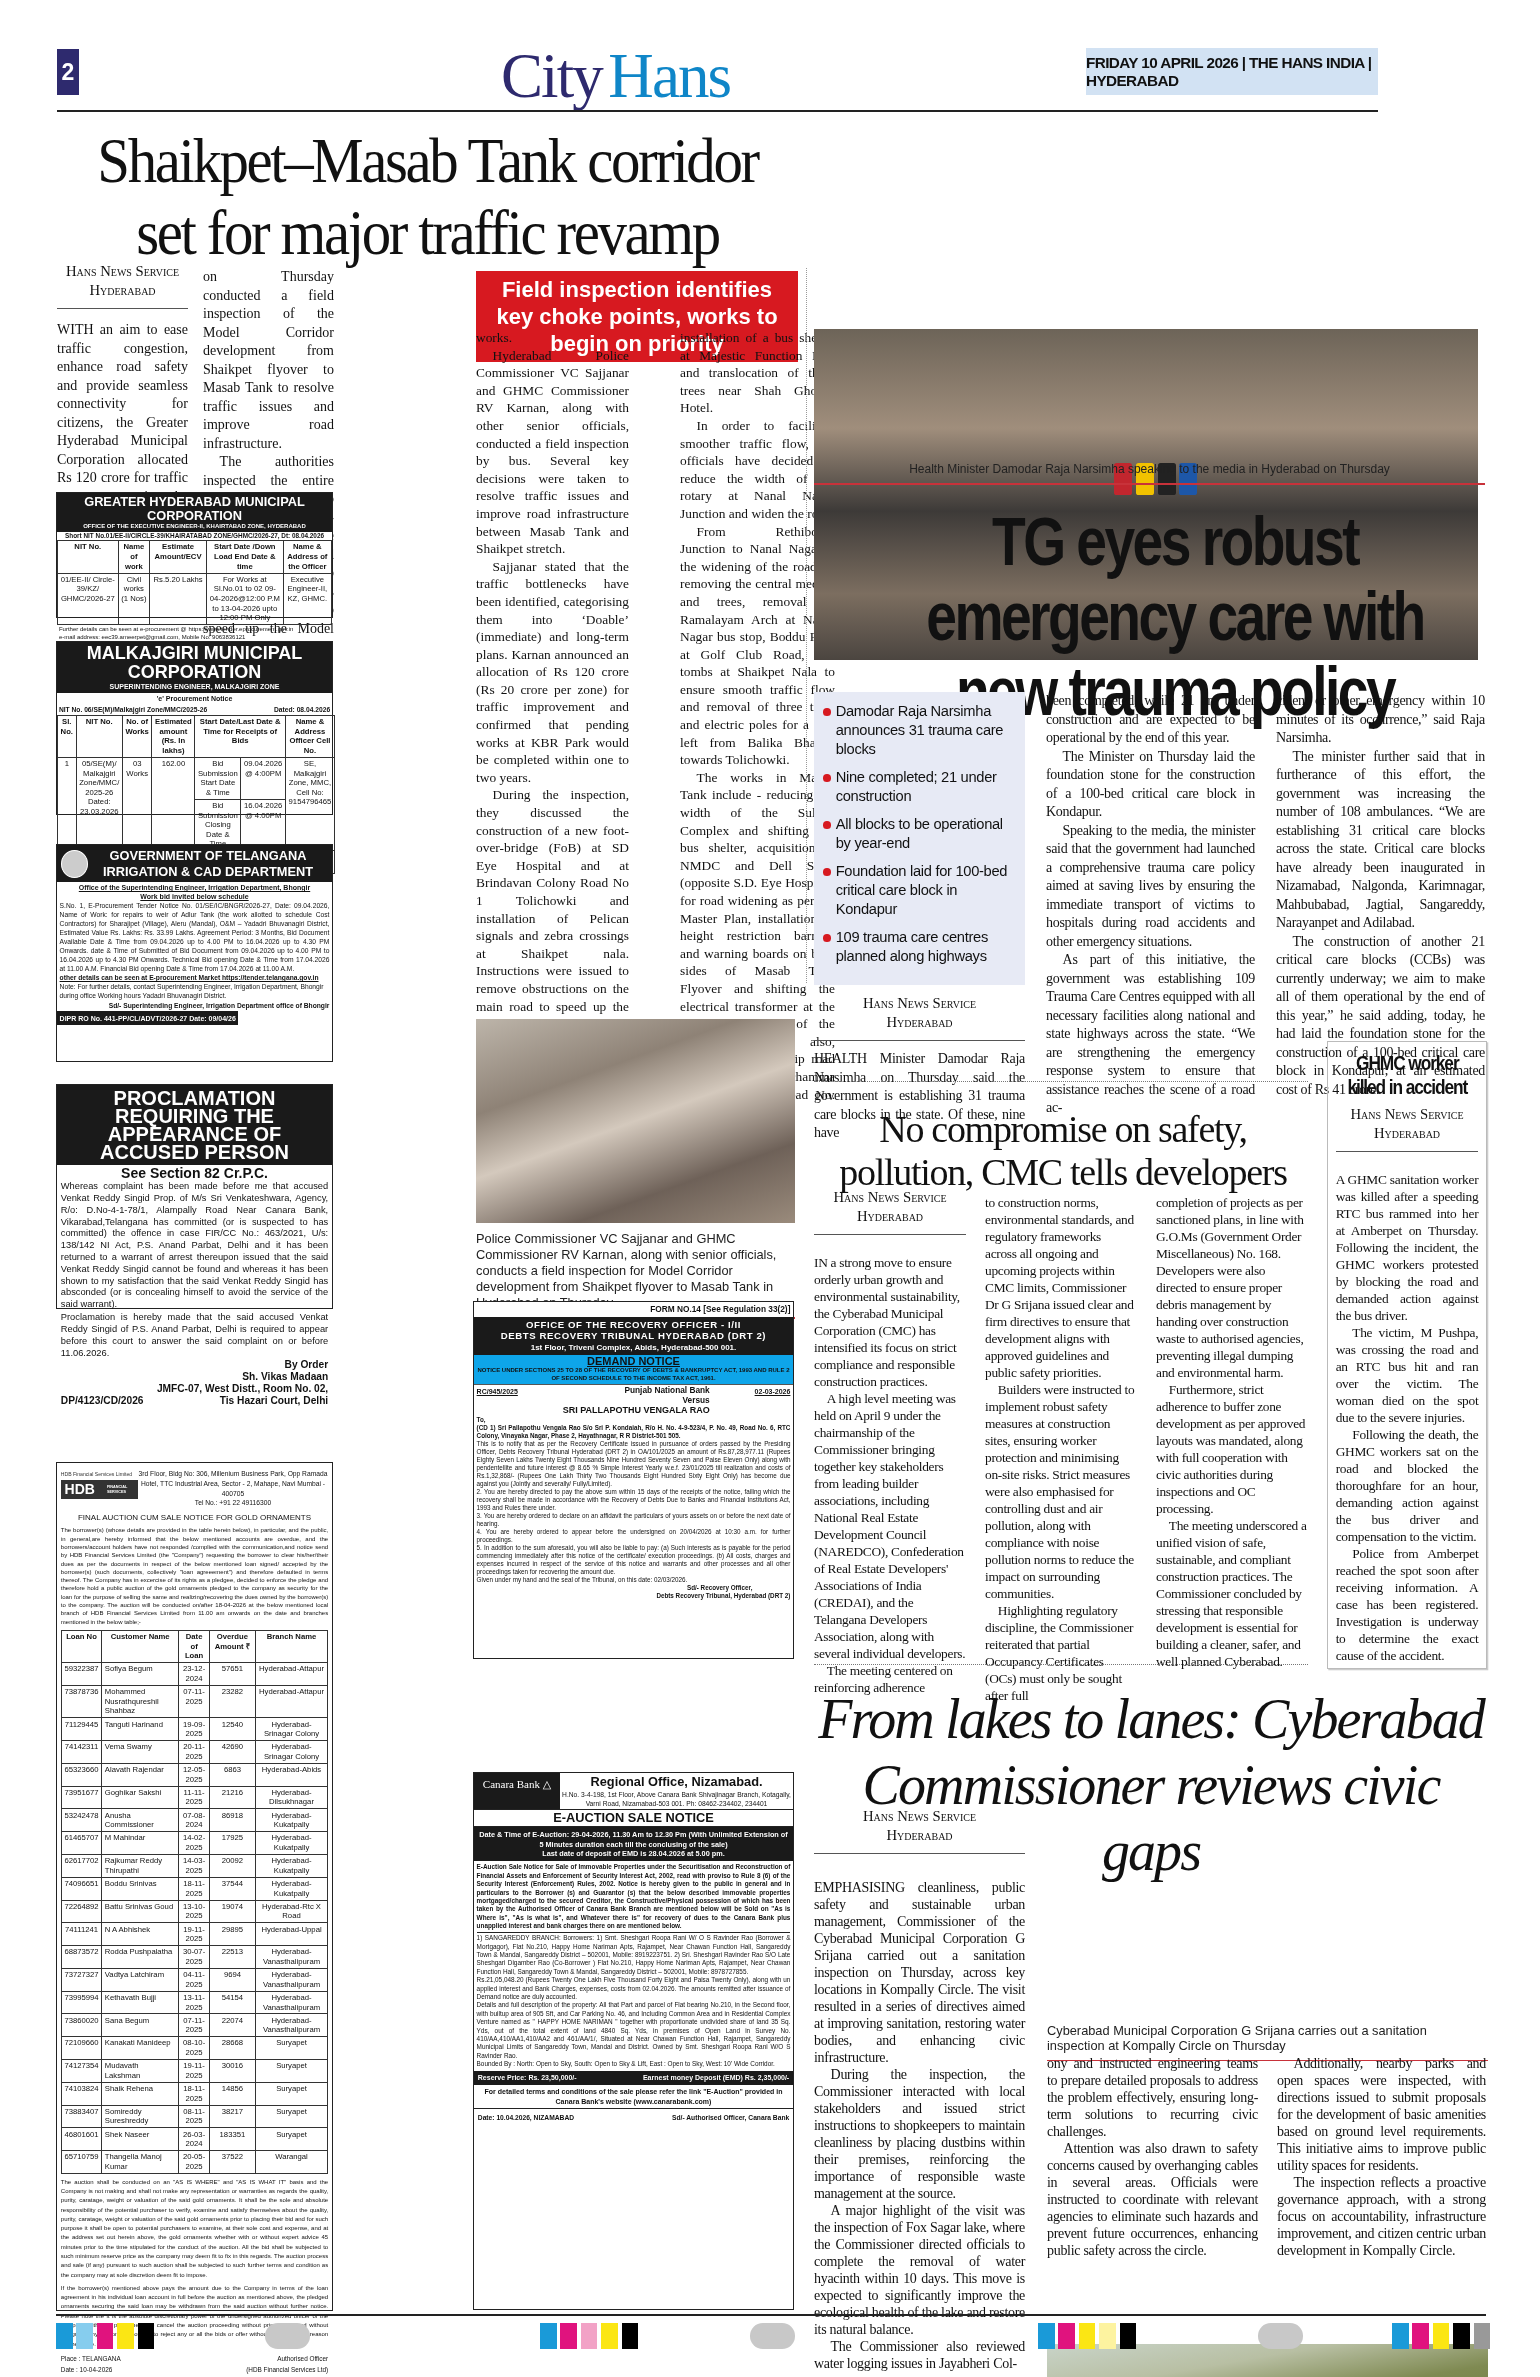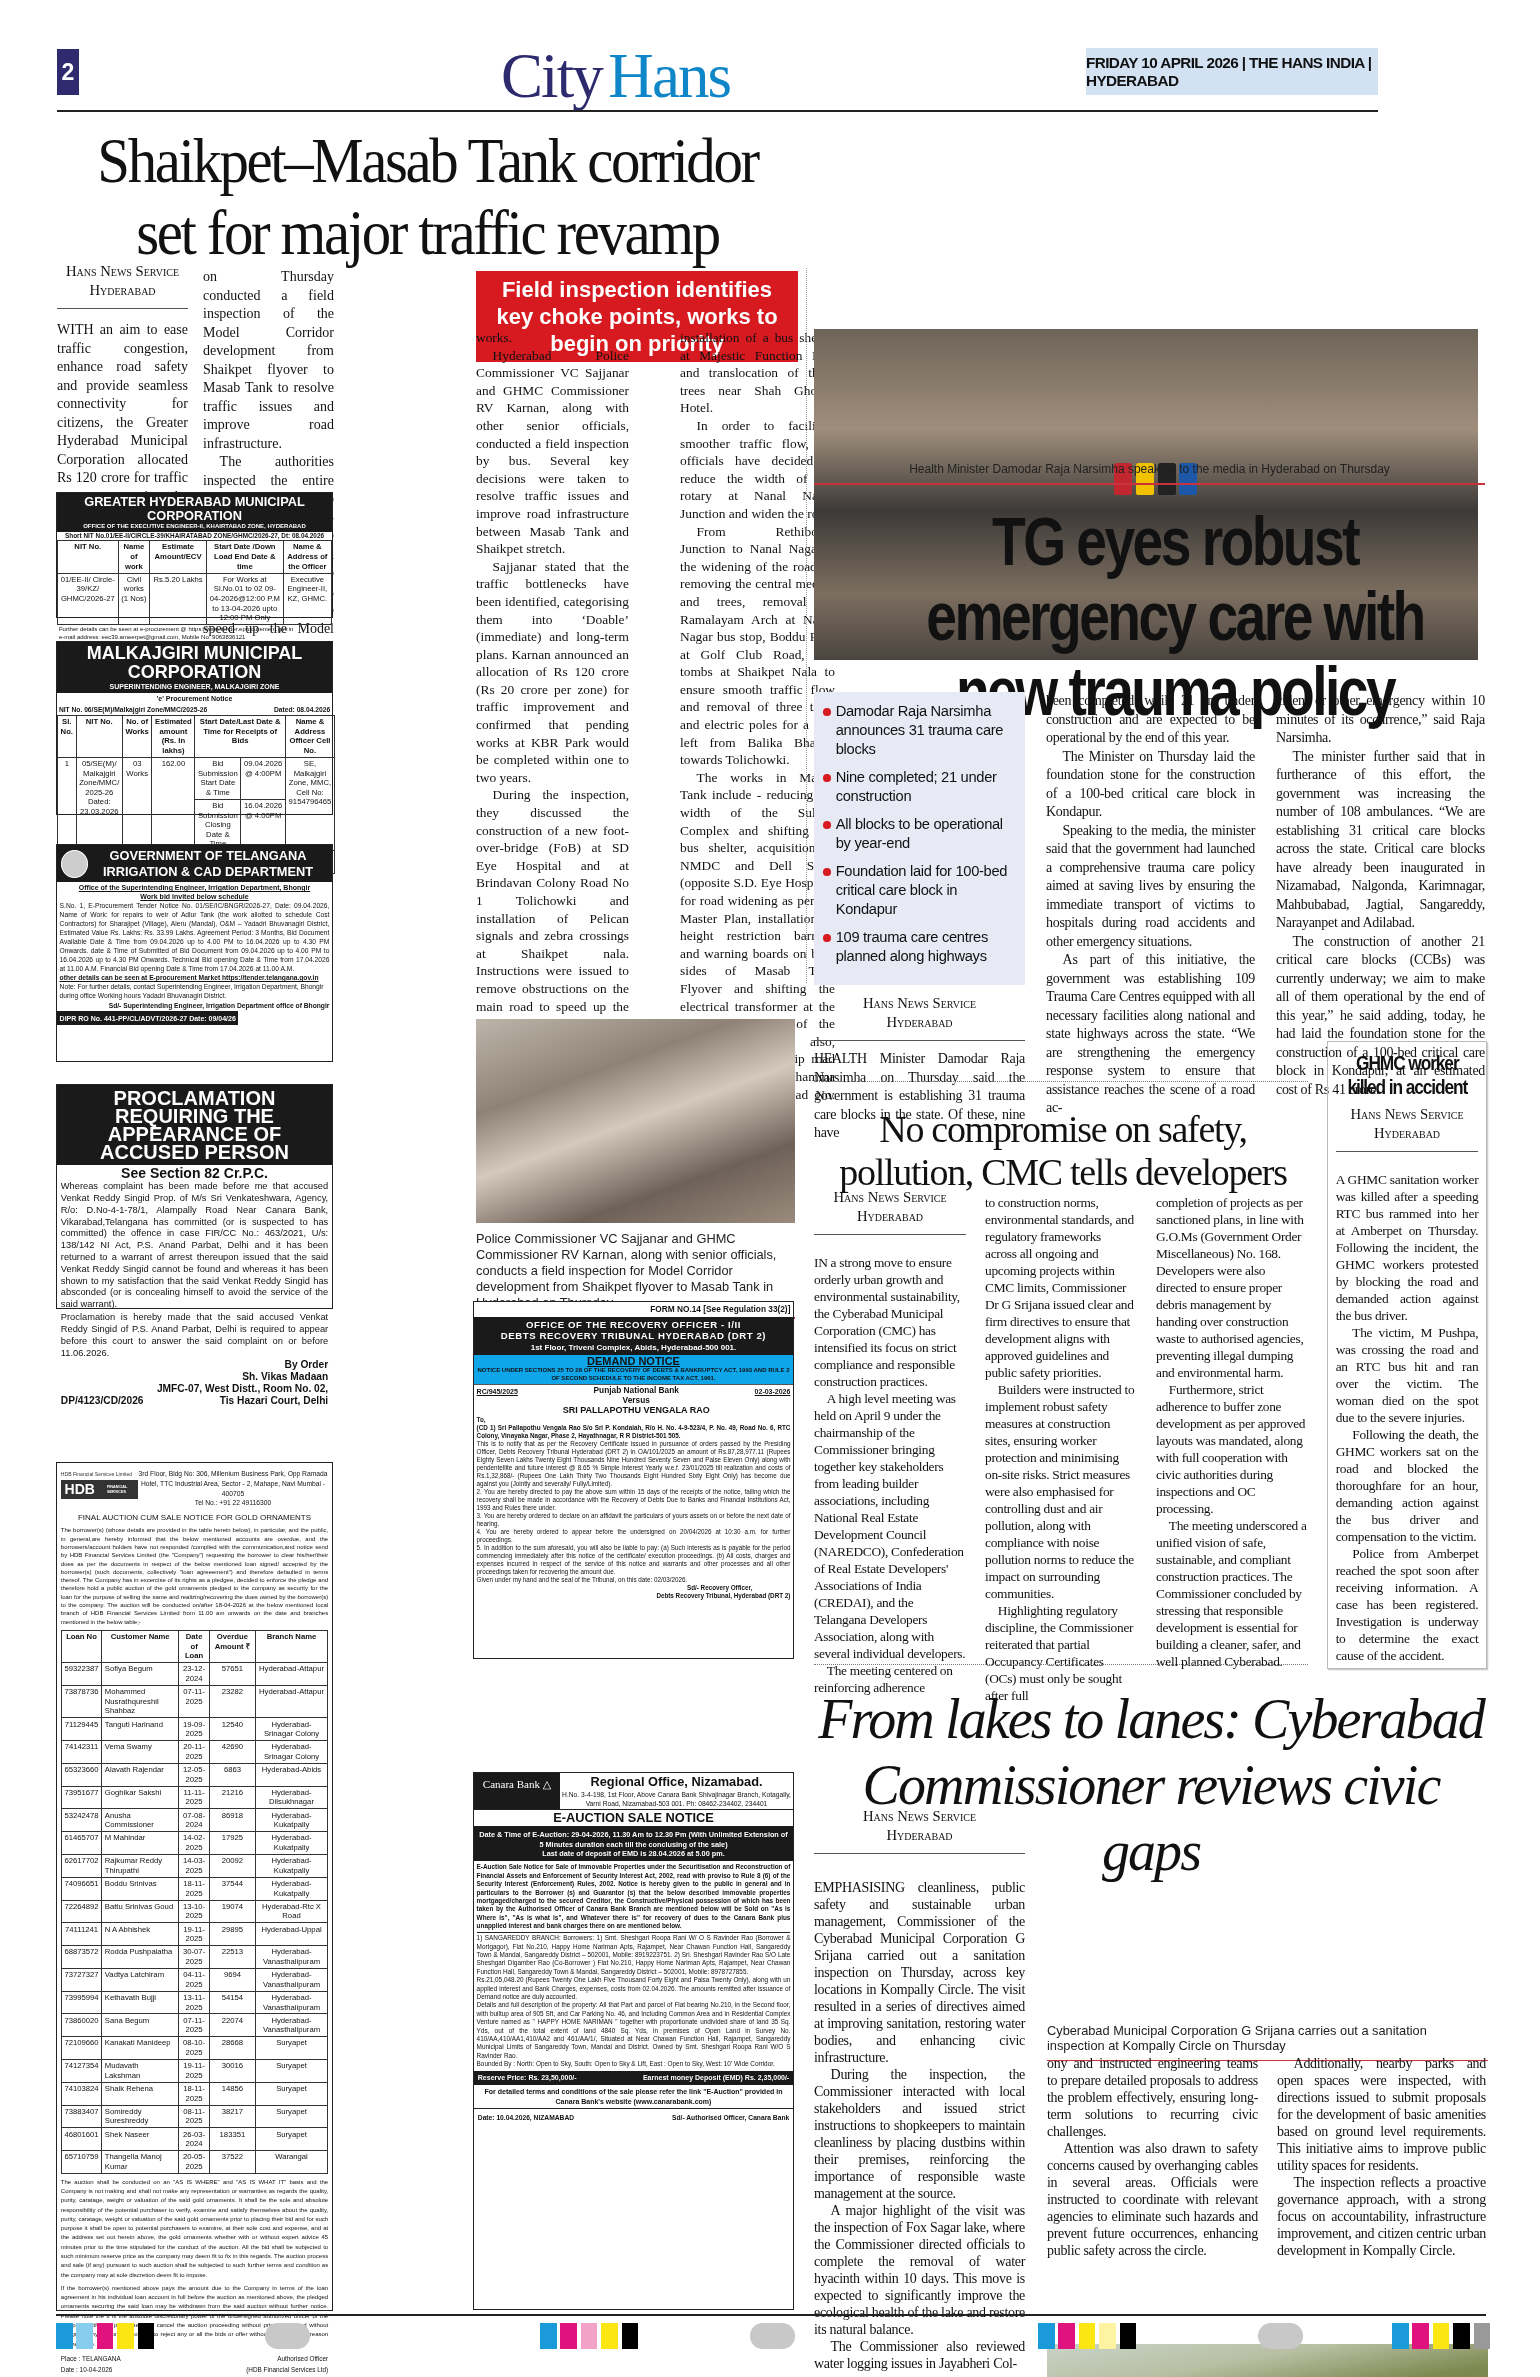--- a/index.html
+++ b/index.html
@@ -408,21 +408,21 @@
     <div>OFFICE OF THE RECOVERY OFFICER - I/II</div>
     <div>DEBTS RECOVERY TRIBUNAL HYDERABAD (DRT 2)</div>
     <div style="font-size:8px;letter-spacing:0">1st Floor, Triveni Complex, Abids, Hyderabad-500 001.</div>
   </div>
   <div style="background:#0ea5e9;text-align:center;padding:1.3px 2.6px;border-bottom:0.6px solid #555">
     <div class="b u" style="font-size:11px">DEMAND NOTICE</div>
     <div class="b" style="font-size:6px;line-height:7.7px">NOTICE UNDER SECTIONS 25 TO 28 OF THE RECOVERY OF DEBTS &amp; BANKRUPTCY ACT, 1993 AND RULE 2 OF SECOND SCHEDULE TO THE INCOME TAX ACT, 1961.</div>
   </div>
   <div class="b" style="display:flex;justify-content:space-between;font-size:7px;padding:1.3px 2.6px">
     <span class="u">RC/945/2025</span>
-    <span style="text-align:center;font-size:8.3px;line-height:9.6px">
+    <span style="text-align:right;font-size:8.3px;line-height:9.6px">
       <span style="display:block">Punjab National Bank</span>
       <span style="display:block">Versus</span>
       <span style="display:block;font-size:9px">SRI PALLAPOTHU VENGALA RAO</span>
     </span>
     <span class="u">02-03-2026</span>
   </div>
   <div style="padding:0 2.6px;font-size:6.3px;line-height:8px;text-align:justify">
     <div class="b">To,</div>
     <div class="b">(CD 1) Sri Pallapothu Vengala Rao S/o Sri P. Kondaiah, R/o H. No. 4-9-523/4, P. No. 49, Road No. 6, RTC Colony, Vinayaka Nagar, Phase 2, Hayathnagar, R R District-501 505.</div>
     <div>This is to notify that as per the Recovery Certificate issued in pursuance of orders passed by the Presiding Officer, Debts Recovery Tribunal Hyderabad (DRT 2) in OA/101/2025 an amount of Rs.87,28,977.11 (Rupees Eighty Seven Lakhs Twenty Eight Thousands Nine Hundred Seventy Seven and Paise Eleven Only) along with pendentellite and future interest @ 8.65 % Simple Interest Yearly w.e.f. 23/01/2025 till realization and costs of Rs.1,32,868/- (Rupees One Lakh Thirty Two Thousands Eight Hundred Sixty Eight Only) has become due against you (Jointly and severally/ Fully/Limited).</div>

